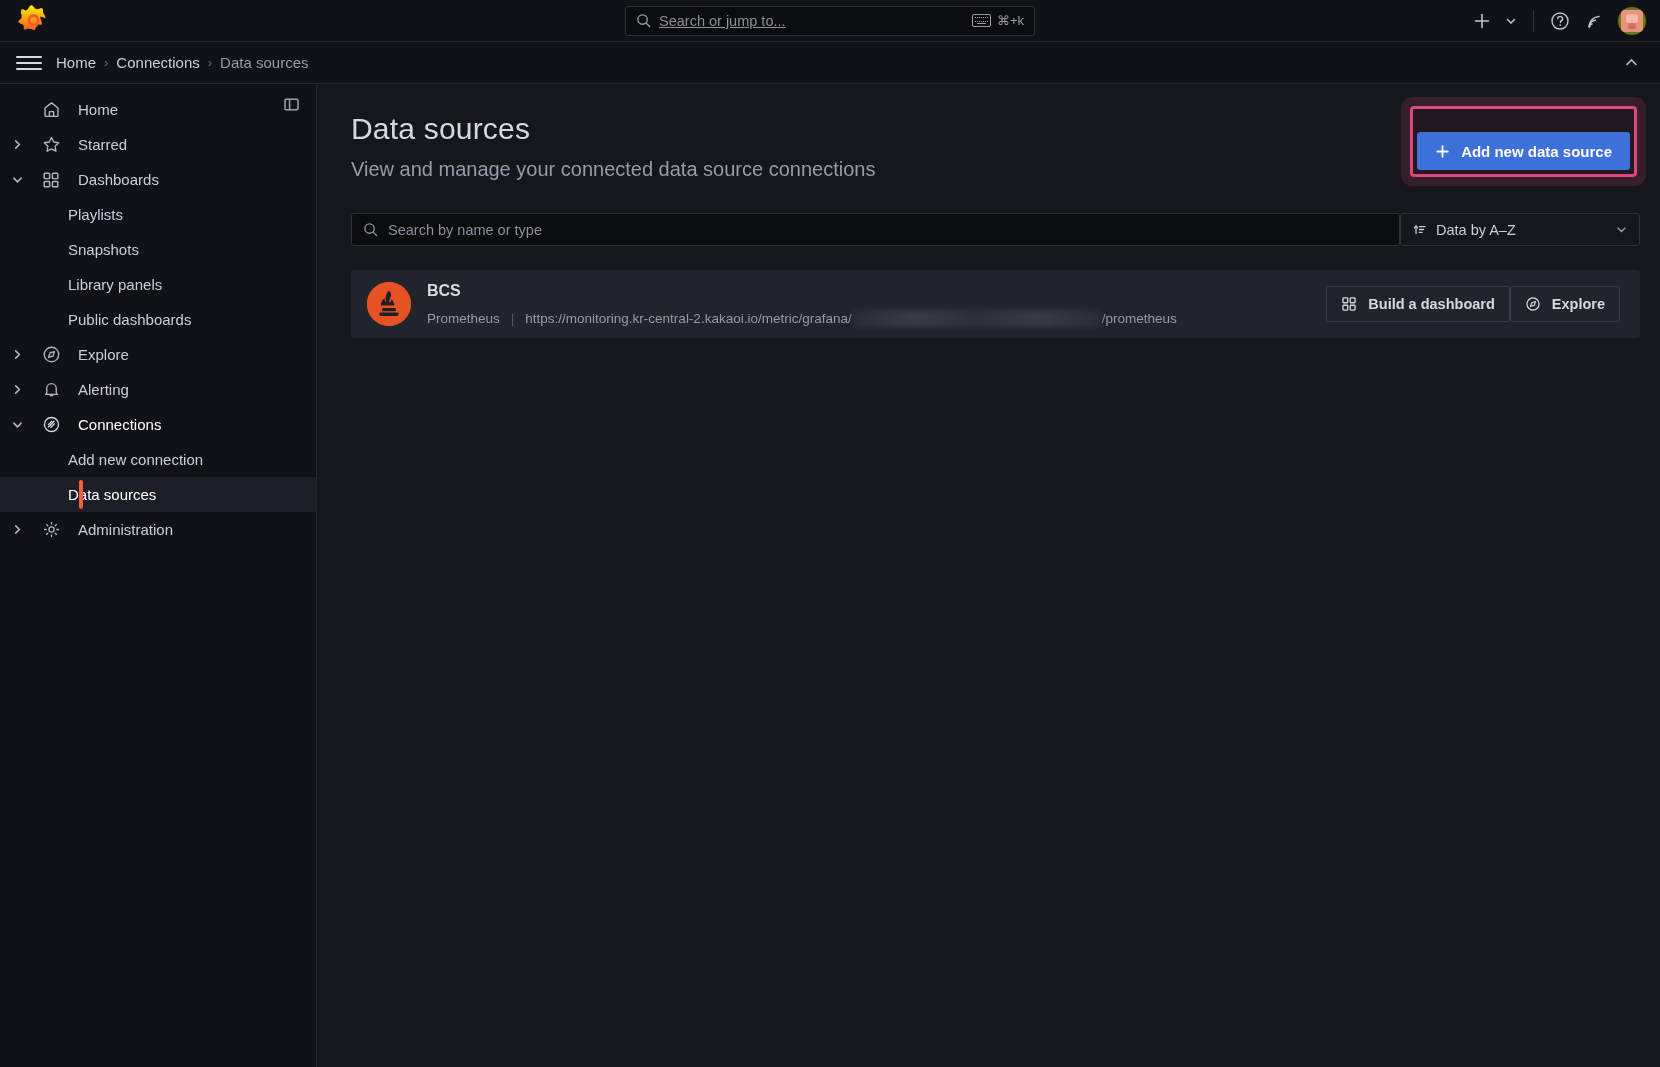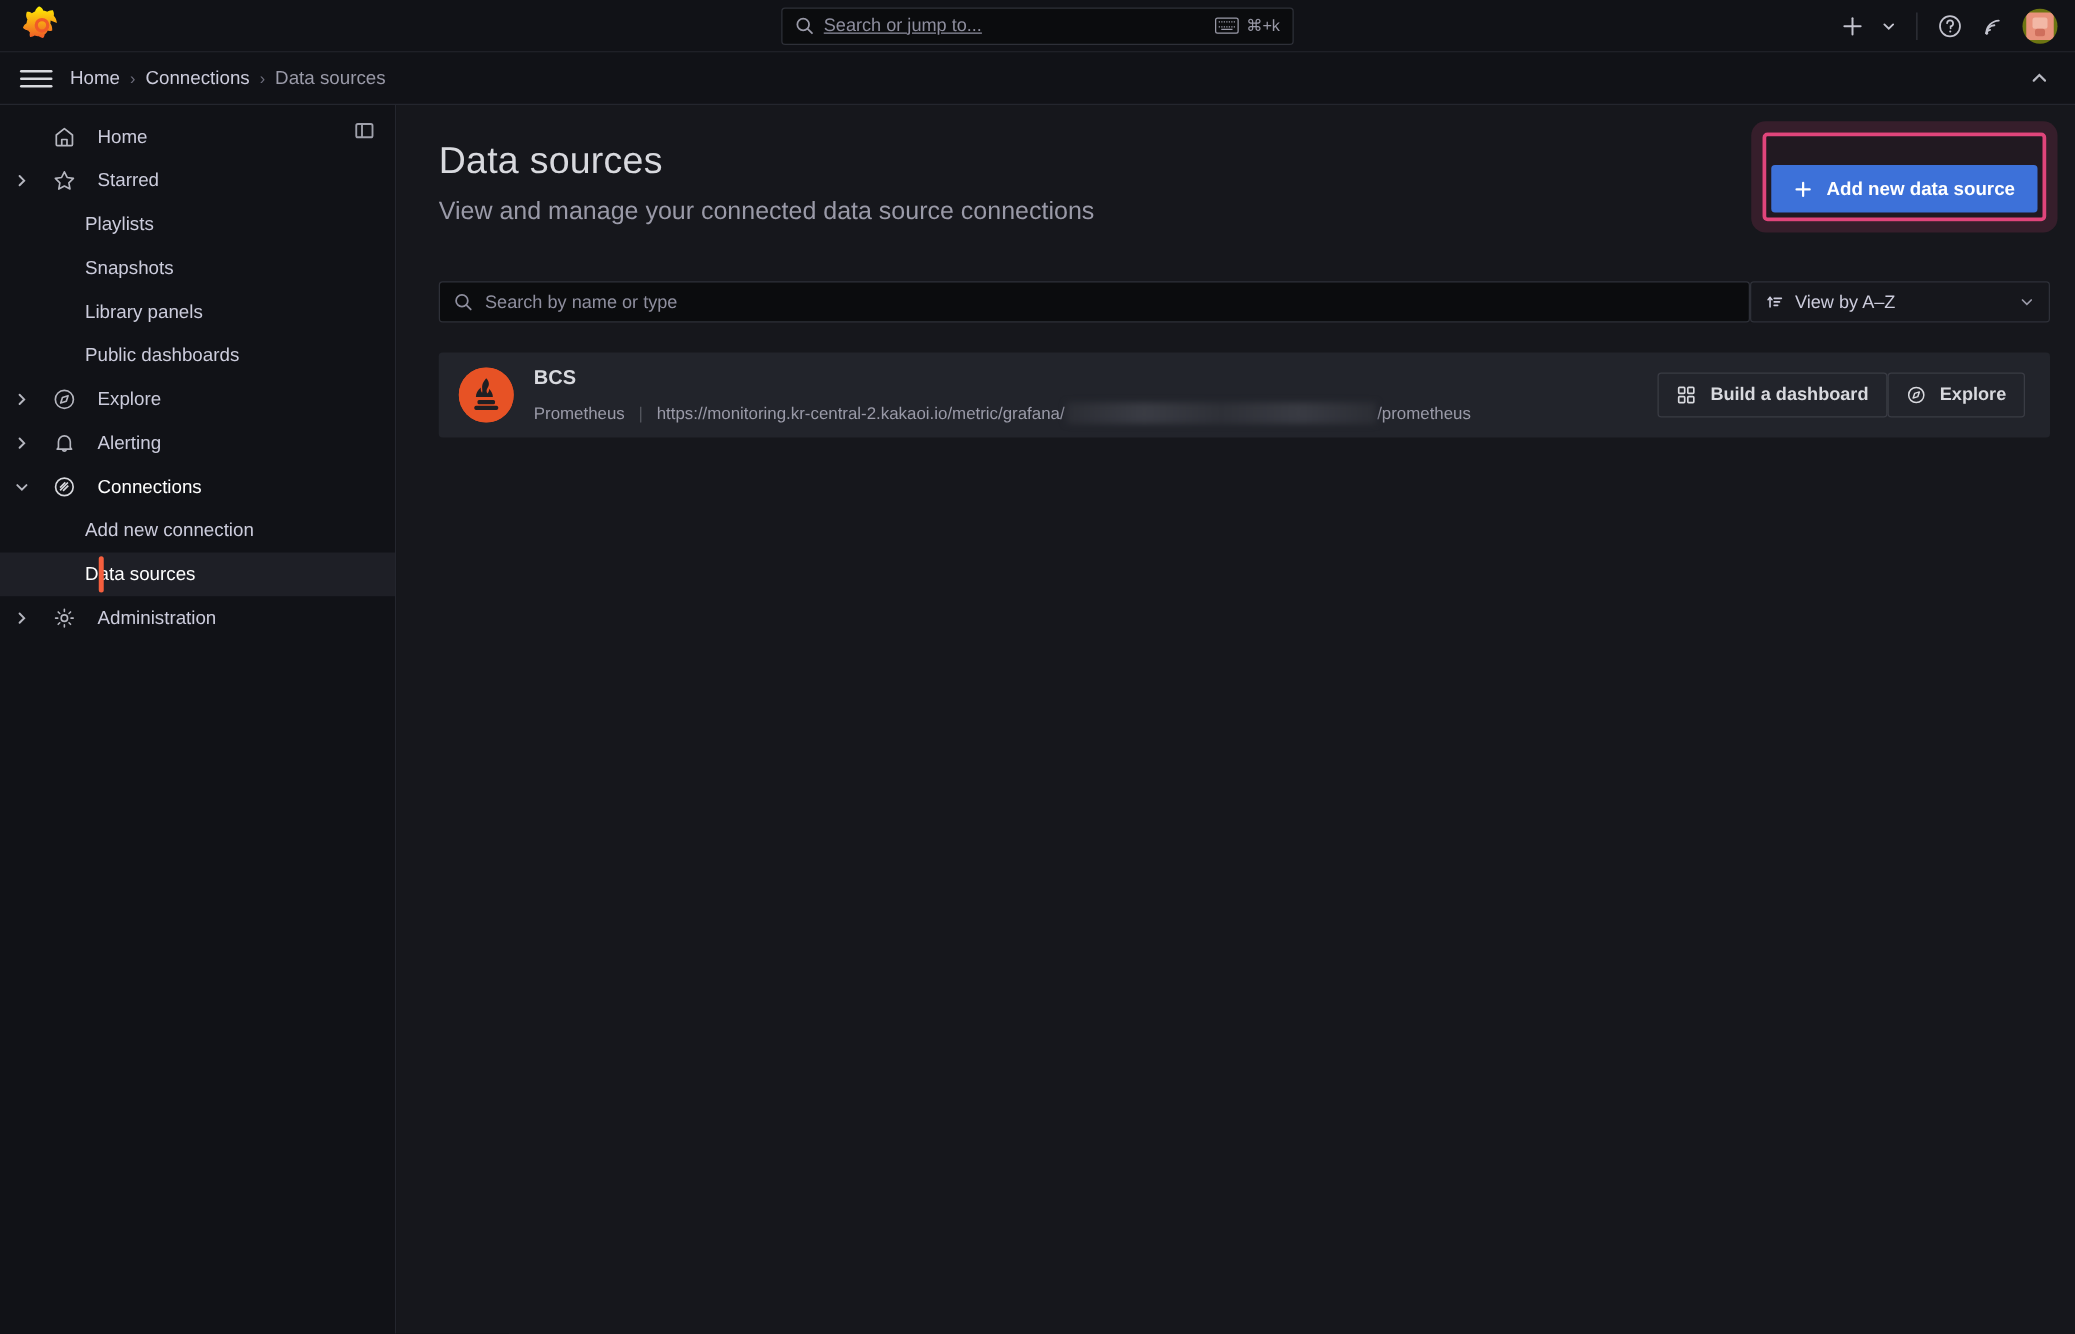--- a/index.html
+++ b/index.html
@@ -163,21 +163,21 @@
     height: 38px;
     padding: 0 18px;
     font-size: 15px; font-weight: 600;
     display: flex; align-items: center; gap: 11px;
     cursor: pointer;
     font-family: "Liberation Sans", sans-serif;
     margin-top: 19px;
   }
 
   .filters-row {
-    display: flex; margin-top: 44px; align-items: center;
+    display: flex; margin-top: 32px; align-items: center;
   }
   .ds-search {
     flex: 1;
     height: 33px;
     background: #0b0c0e;
     border: 1px solid #2e3038;
     border-radius: 3px;
     display: flex; align-items: center; gap: 10px;
     padding: 0 11px;
   }
@@ -358,20 +358,36 @@
         </svg>
       </span>
       <span class="nav-icon">
         <svg width="19" height="19" viewBox="0 0 20 20" fill="none" stroke="#b5b6bf" stroke-width="1.4" stroke-linejoin="round">
           <path d="M10 2.6l2.35 4.76 5.25.77-3.8 3.7.9 5.23L10 14.6l-4.7 2.47.9-5.23-3.8-3.7 5.25-.77Z"></path>
         </svg>
       </span>
       <span class="nav-label">Starred</span>
     </div>
 
+    <div class="nav-item">
+      <span class="nav-chevron">
+        <svg width="11" height="11" viewBox="0 0 12 12" fill="none" stroke="#b5b6bf" stroke-width="1.7" stroke-linecap="round">
+          <polyline points="2,4.5 6,8.5 10,4.5"></polyline>
+        </svg>
+      </span>
+      <span class="nav-icon">
+        <svg width="18" height="18" viewBox="0 0 18 18" fill="none" stroke="#b5b6bf" stroke-width="1.45">
+          <rect x="2.2" y="2.2" width="5.4" height="5.4" rx=".8"></rect>
+          <rect x="10.4" y="2.2" width="5.4" height="5.4" rx=".8"></rect>
+          <rect x="2.2" y="10.4" width="5.4" height="5.4" rx=".8"></rect>
+          <rect x="10.4" y="10.4" width="5.4" height="5.4" rx=".8"></rect>
+        </svg>
+      </span>
+      <span class="nav-label">Dashboards</span>
+    </div>
 
     <div class="nav-item child">
       <span class="nav-label">Playlists</span>
     </div>
 
     <div class="nav-item child">
       <span class="nav-label">Snapshots</span>
     </div>
 
     <div class="nav-item child">
@@ -488,21 +504,21 @@
       <div class="sort-select">
         <span>
           <svg width="15" height="15" viewBox="0 0 16 16" fill="none" stroke="#ccccdc" stroke-width="1.35" stroke-linecap="round">
             <path d="M2.6 6.2 4.3 4.3 6 6.2"></path>
               <line x1="4.3" y1="4.3" x2="4.3" y2="12.4"></line>
             <line x1="7.8" y1="5" x2="14" y2="5"></line>
               <line x1="7.8" y1="8" x2="12.4" y2="8"></line>
               <line x1="7.8" y1="11" x2="10.8" y2="11"></line>
           </svg>
         </span>
-        <span>View by A–Z</span>
+        <span>Data by A–Z</span>
         <span class="caret">
           <svg width="13" height="13" viewBox="0 0 13 13" fill="none" stroke="#9a9aa8" stroke-width="1.4" stroke-linecap="round">
             <polyline points="3,5 6.5,8.5 10,5"></polyline>
           </svg>
         </span>
       </div>
     </div>
 
     <div class="ds-card">
       <div class="prom-logo">

